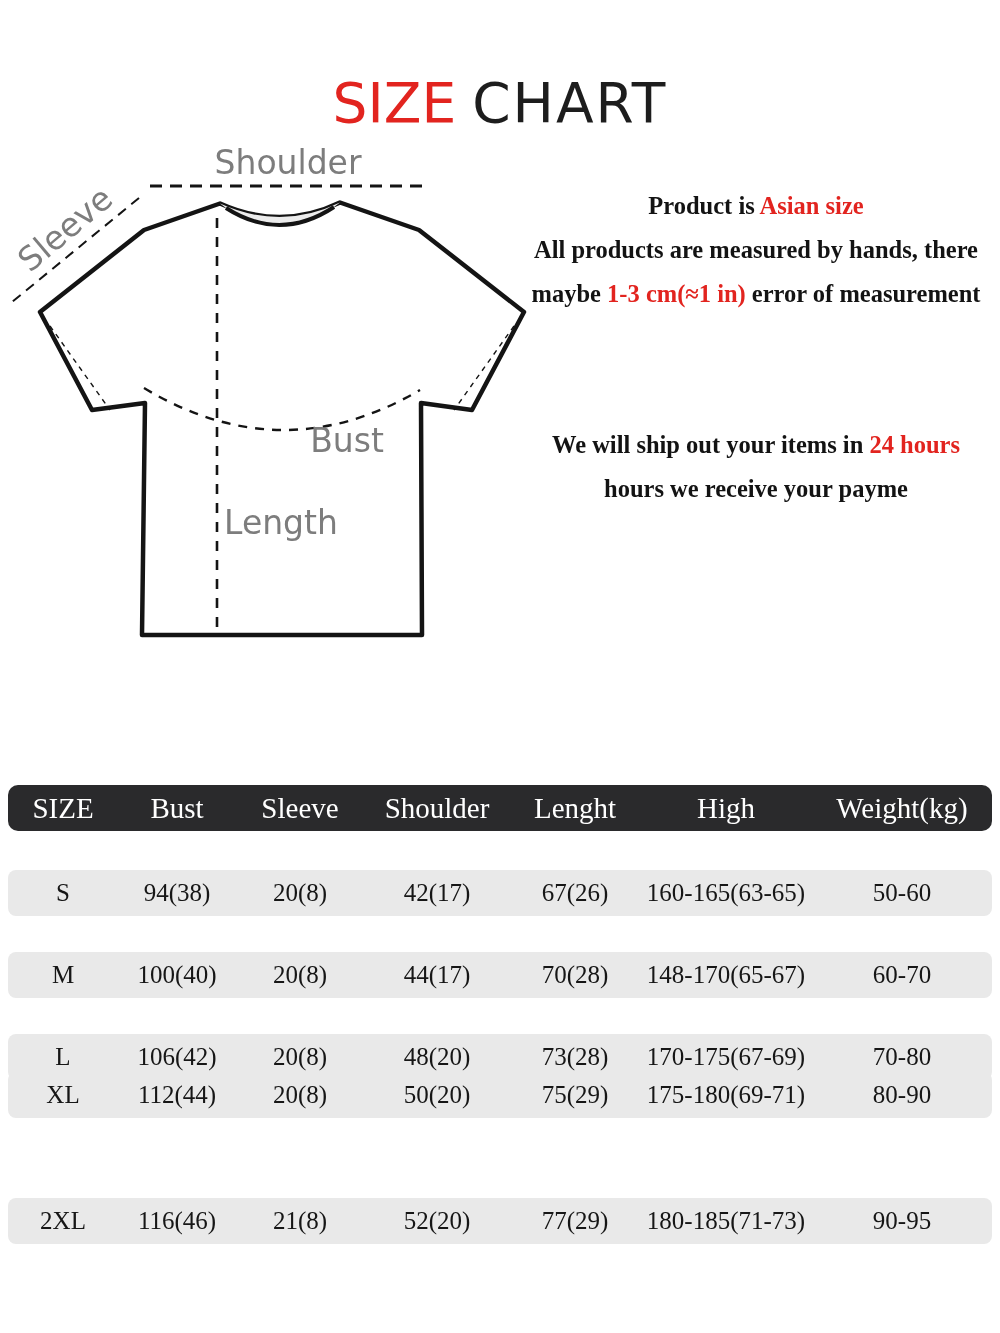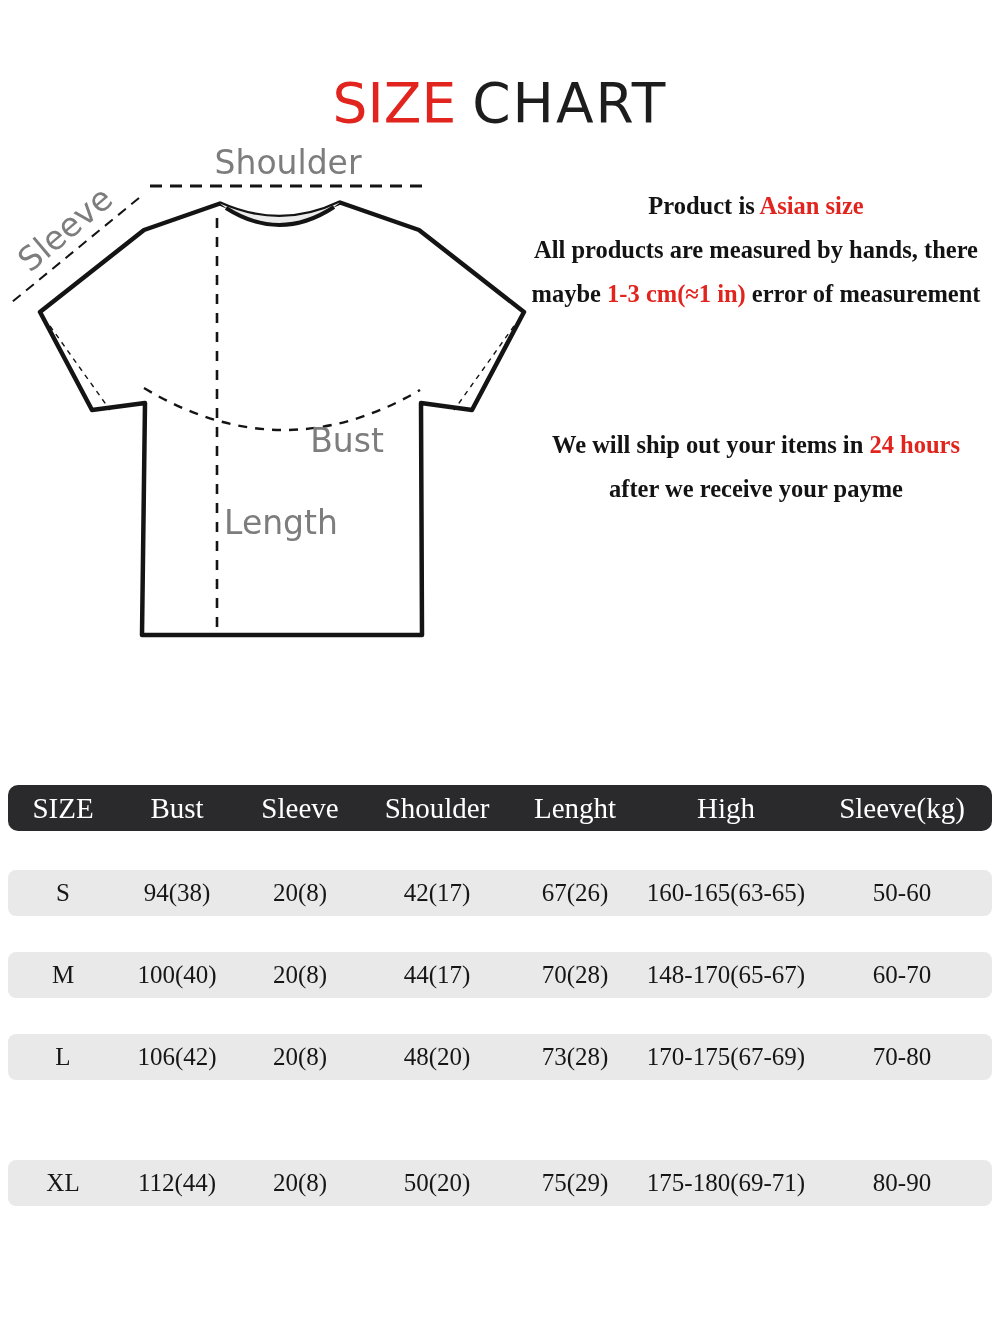--- a/index.html
+++ b/index.html
@@ -73,32 +73,32 @@
       <span>All products are measured by hands, there</span>
     </div>
     <div>
       <span>maybe </span><span class="red">1-3 cm(≈1 in)</span><span> error of measurement</span>
     </div>
     <div class="spacer"></div>
     <div>
       <span>We will ship out your items in </span><span class="red">24 hours</span>
     </div>
     <div>
-      <span>after we receive your payme</span>
+      <span>hours we receive your payme</span>
     </div>
   </div>
 
   <div class="thead">
     <div>SIZE</div>
     <div>Bust</div>
     <div>Sleeve</div>
     <div>Shoulder</div>
     <div>Lenght</div>
     <div>High</div>
-    <div>Sleeve(kg)</div>
+    <div>Weight(kg)</div>
   </div>
 
   <div class="trow" style="top:870px">
     <div>S</div>
     <div>94(38)</div>
     <div>20(8)</div>
     <div>42(17)</div>
     <div>67(26)</div>
     <div>160-165(63-65)</div>
     <div>50-60</div>
@@ -117,24 +117,33 @@
   <div class="trow" style="top:1034px">
     <div>L</div>
     <div>106(42)</div>
     <div>20(8)</div>
     <div>48(20)</div>
     <div>73(28)</div>
     <div>170-175(67-69)</div>
     <div>70-80</div>
   </div>
 
-  <div class="trow" style="top:1160px">
+  <div class="trow" style="top:1072px">
     <div>XL</div>
     <div>112(44)</div>
     <div>20(8)</div>
     <div>50(20)</div>
     <div>75(29)</div>
     <div>175-180(69-71)</div>
     <div>80-90</div>
   </div>
 
+  <div class="trow" style="top:1198px">
+    <div>2XL</div>
+    <div>116(46)</div>
+    <div>21(8)</div>
+    <div>52(20)</div>
+    <div>77(29)</div>
+    <div>180-185(71-73)</div>
+    <div>90-95</div>
+  </div>
 
 </div>
 
 </body></html>

